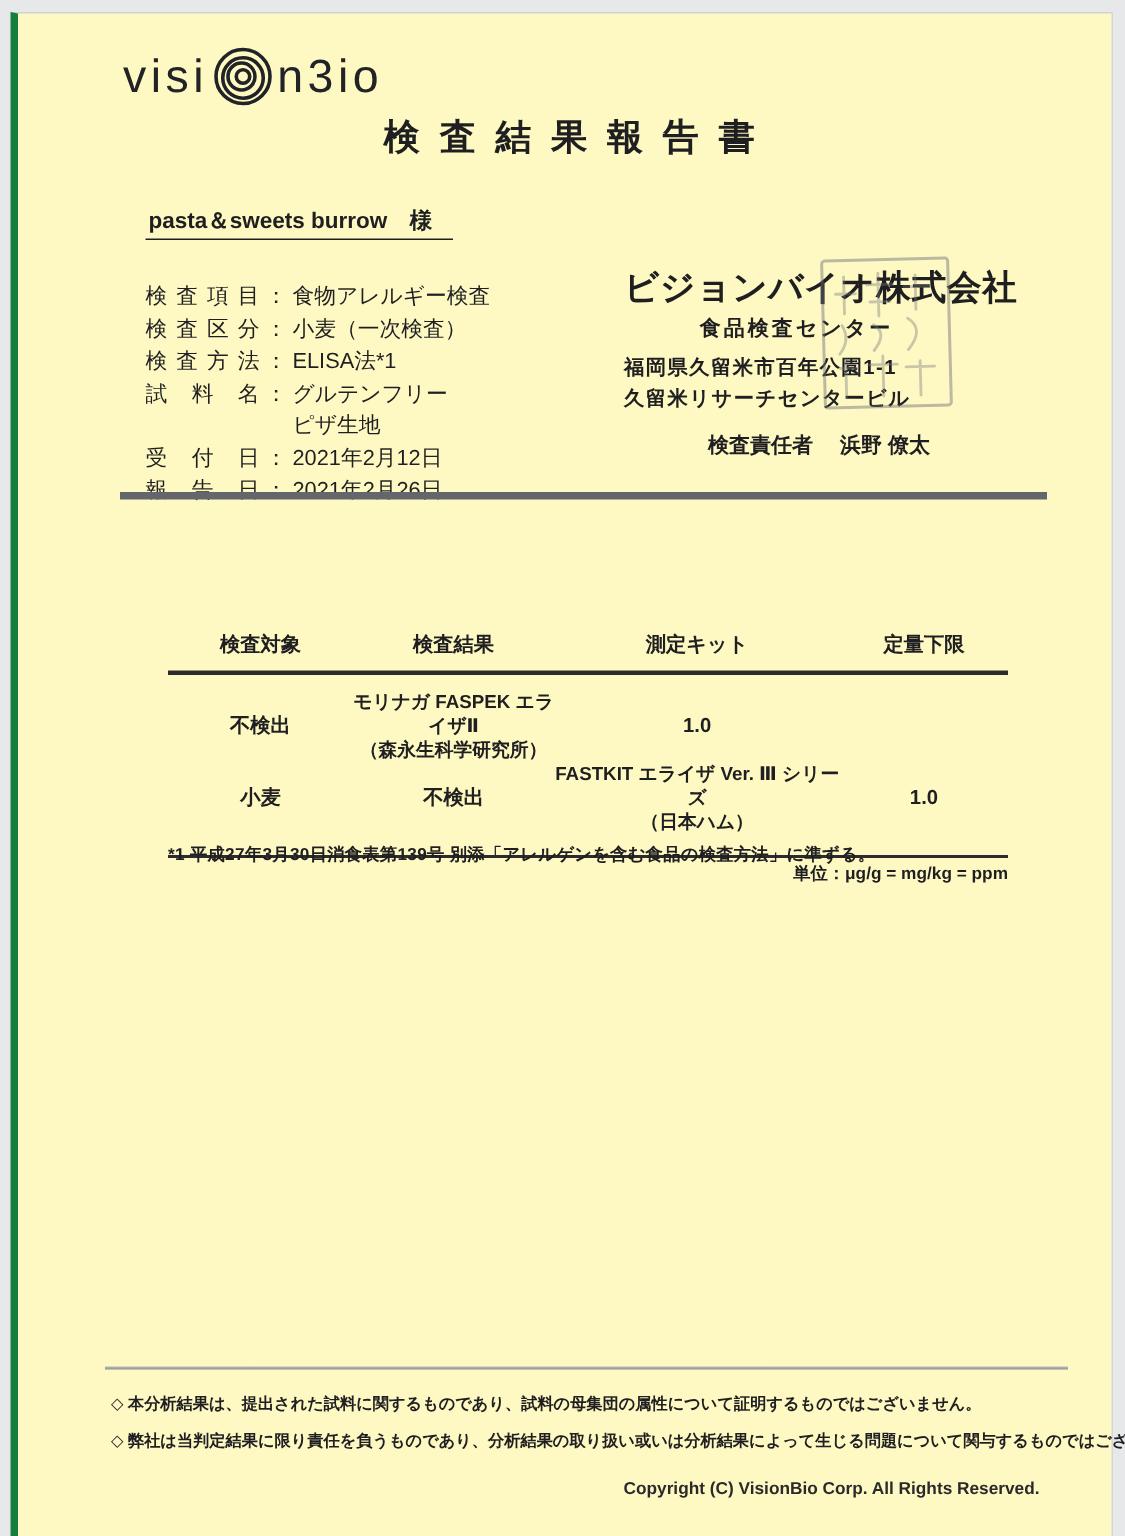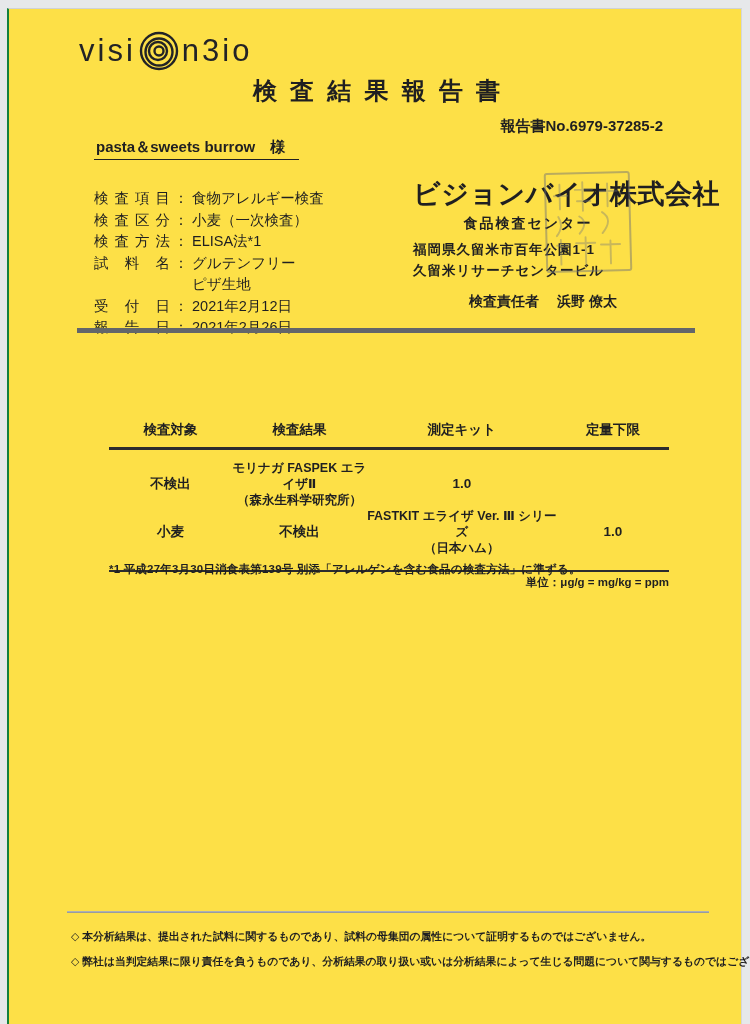--- a/index.html
+++ b/index.html
@@ -5,22 +5,22 @@
   * { margin:0; padding:0; box-sizing:border-box; }
   html,body { width:750px; height:1024px; }
   body {
     background:#e6e8ea;
     font-family:"Liberation Sans","DejaVu Sans",sans-serif;
     color:#1f1f21;
     overflow:hidden;
   }
   .page {
     position:absolute; left:7px; top:8px; width:735px; height:1016px;
-    background:#fde047;
-    border-left:2px solid #15803d;
+    background:#fef9c3;
+    border-left:5px solid #15803d;
     border-top:1px solid #cfd2d5;
     border-right:1px solid #d4d6d9;
   }
   .abs { position:absolute; }
 
   
   .logo { left:70px; top:20px; display:flex; align-items:center; }
   .logo-text { font-size:31px; letter-spacing:3px; color:#222326; font-weight:400; }
   .logo-spiral { margin:0 1px; display:block; }
 
@@ -37,21 +37,21 @@
 
   
   .details { left:85px; top:179px; width:320px; font-size:14.5px; font-weight:400; }
   .d-row { display:flex; line-height:21.5px; }
   .d-label { width:76px; text-align:justify; text-align-last:justify; }
   .d-colon { width:22px; text-align:center; }
   .d-value { white-space:nowrap; }
 
   
   .lab { left:404px; top:167px; width:300px; }
-  .lab-company { font-size:27px; font-weight:700; letter-spacing:0.5px; white-space:nowrap;text-align:right; }
+  .lab-company { font-size:23px; font-weight:700; letter-spacing:0.5px; white-space:nowrap; }
   .lab-division { font-size:14px; font-weight:700; text-align:center; width:230px; letter-spacing:2px; margin-top:3px; }
   .lab-addr { font-size:13.5px; font-weight:700; letter-spacing:1px; margin-top:6px; line-height:21px; }
   .lab-tel { font-size:14px; font-weight:700; margin-top:2px; white-space:nowrap; }
   .lab-manager { margin-top:12px; font-size:14px; font-weight:700; text-align:center; width:260px; }
   .lab-manager .gap { display:inline-block; width:18px; }
 
   
   .stamp {
     left:536px; top:163px; width:86px; height:100px;
     border:2px solid rgba(110,112,118,0.55);
@@ -94,21 +94,20 @@
         <circle cx="22" cy="22" r="18"></circle>
         <circle cx="22" cy="23" r="13.5"></circle>
         <circle cx="21" cy="22" r="9"></circle>
         <circle cx="22" cy="22" r="4.5"></circle>
       </g>
     </svg>
     <span class="logo-text">n3io</span>
   </div>
 
   <div class="abs title">検査結果報告書</div>
-  <div class="abs report-no">報告書No.6979-37285-2</div>
   <div class="abs customer">pasta＆sweets burrow　様</div>
 
   <div class="abs details">
     <div class="d-row">
       <span class="d-label">検査項目</span>
       <span class="d-colon">：</span>
       <span class="d-value">食物アレルギー検査</span>
     </div>
     <div class="d-row">
       <span class="d-label">検査区分</span>
@@ -197,14 +196,15 @@
     <div class="unit-note">単位：μg/g = mg/kg = ppm</div>
   </div>
 
   <div class="abs footnote">*1 平成27年3月30日消食表第139号 別添「アレルゲンを含む食品の検査方法」に準ずる。</div>
 
   <div class="abs footer-rule"></div>
   <div class="abs footer-notes">
     <div class="footer-note">◇ 本分析結果は、提出された試料に関するものであり、試料の母集団の属性について証明するものではございません。</div>
     <div class="footer-note">◇ 弊社は当判定結果に限り責任を負うものであり、分析結果の取り扱い或いは分析結果によって生じる問題について関与するものではございません。</div>
   </div>
+  <div class="abs copyright">Copyright (C) VisionBio Corp. All Rights Reserved.</div>
 
 </div>
 
 </body></html>

